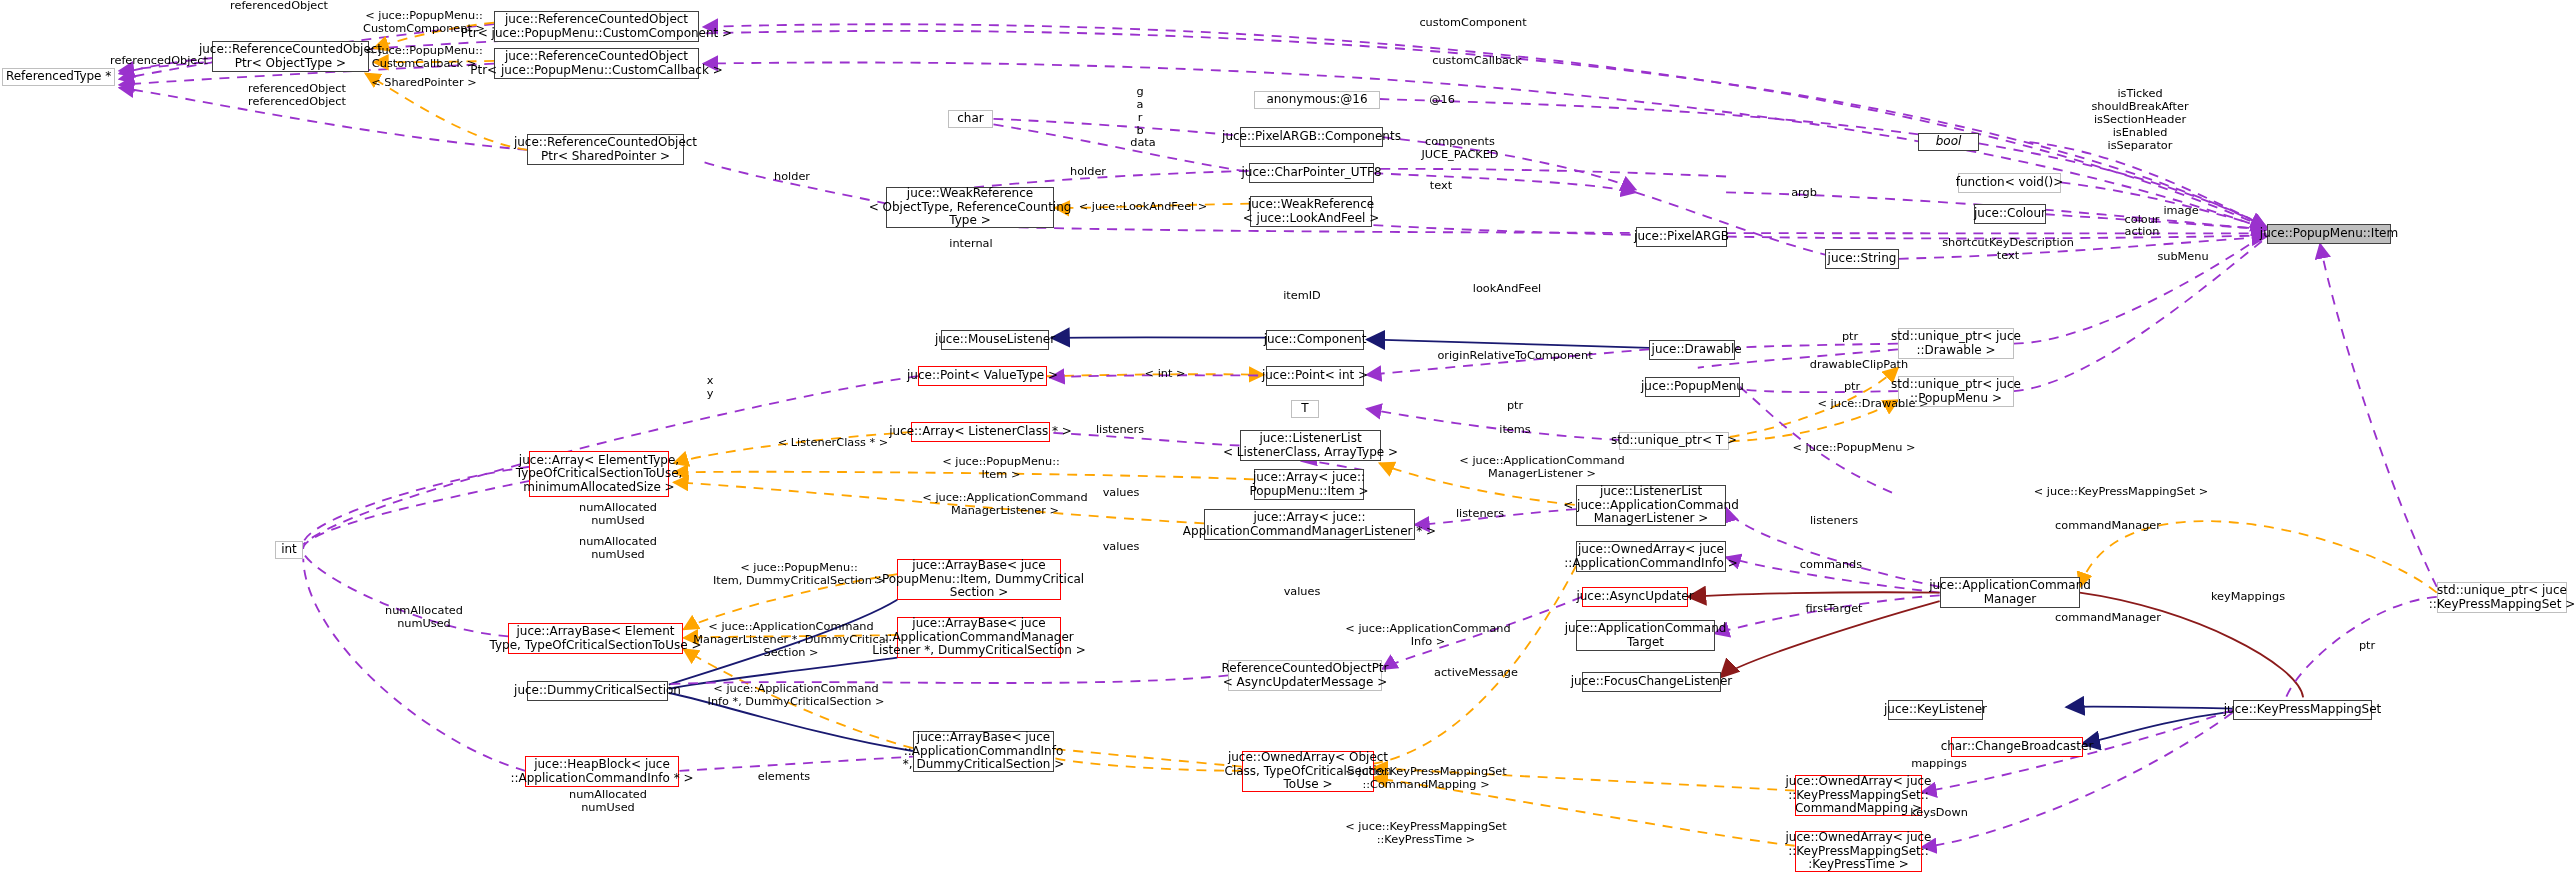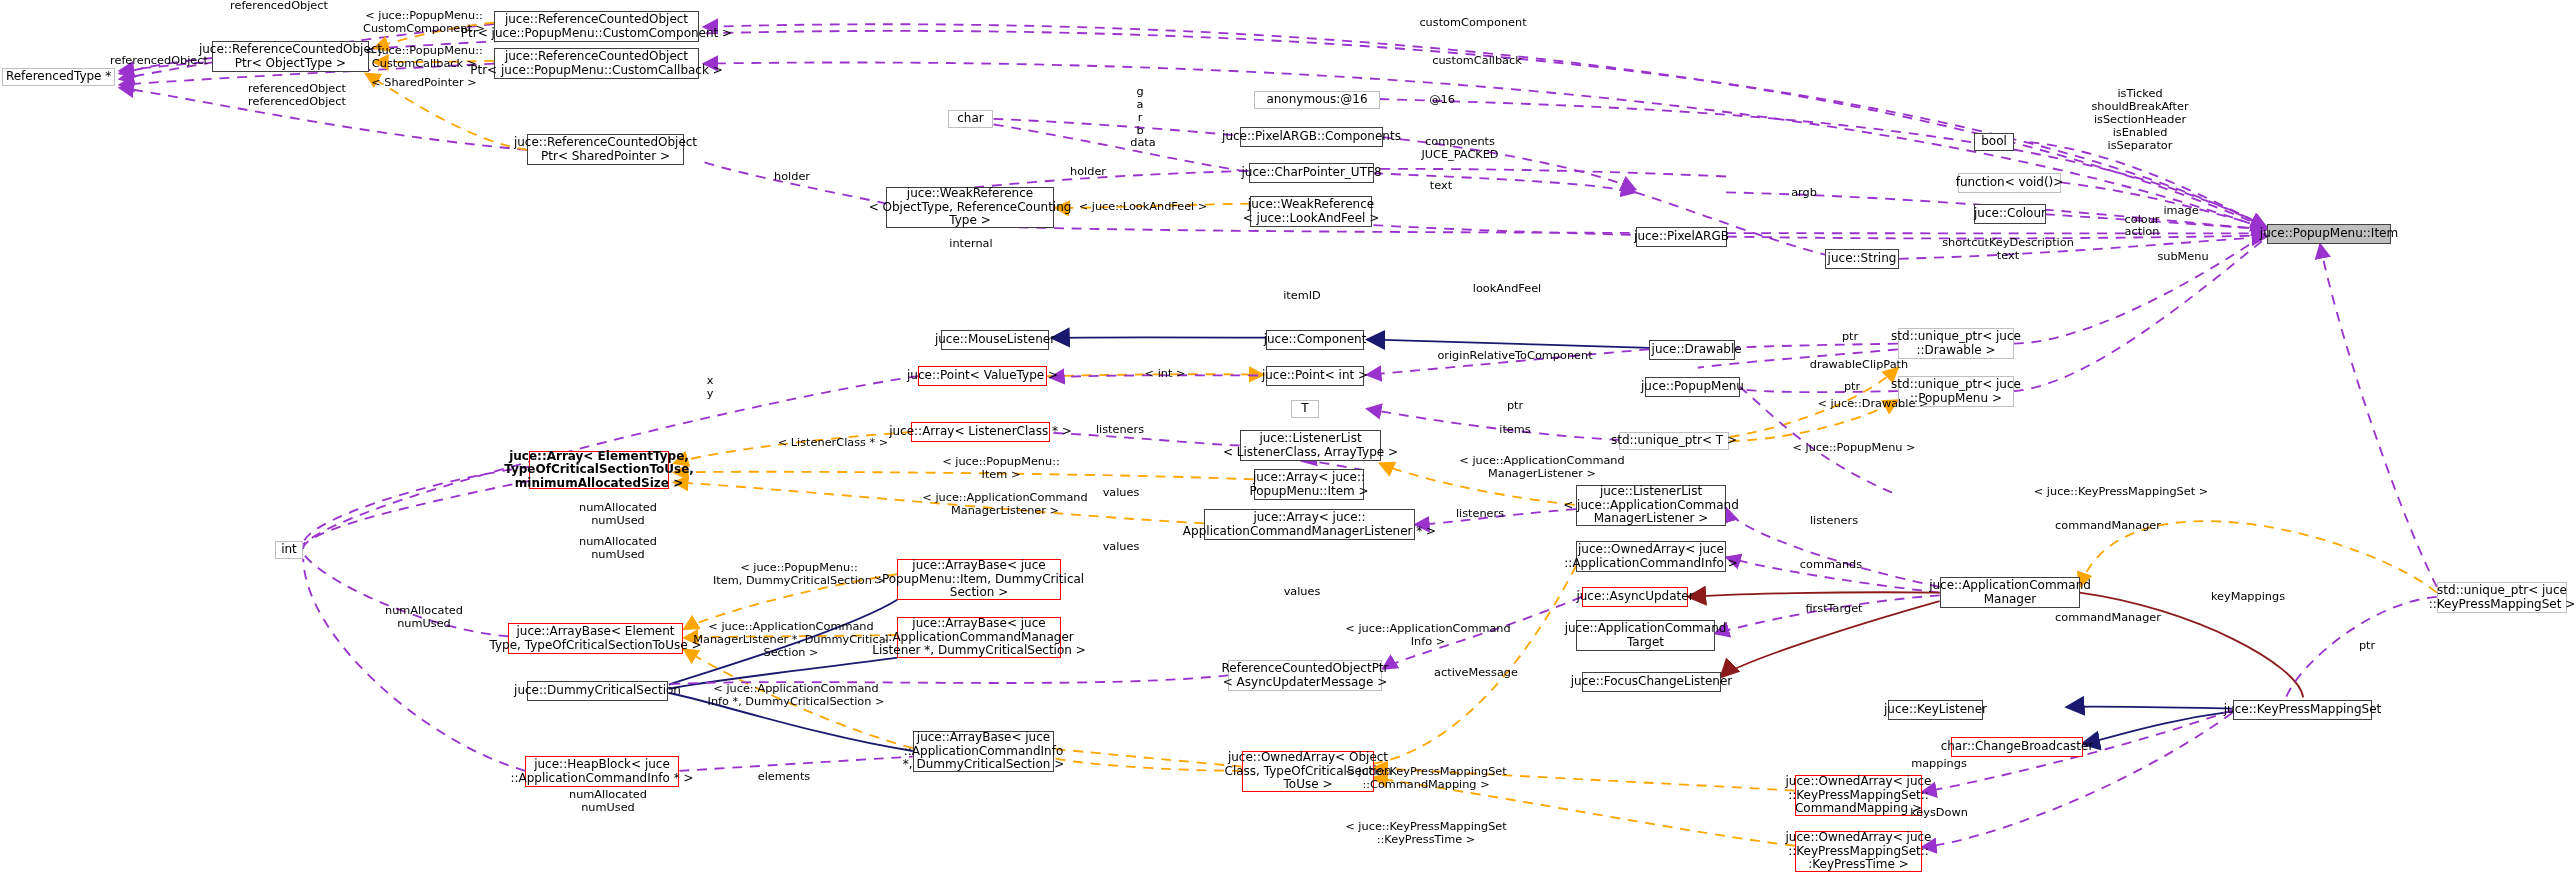--- a/index.html
+++ b/index.html
@@ -141,37 +141,37 @@
 &lt; ObjectType, ReferenceCounting
 Type &gt;</div>
     <div class="node grey" style="left: 948px; top: 110px; width: 45px; height: 18.4px;">char</div>
     <div class="node grey" style="left: 1254px; top: 91px; width: 126px; height: 18.4px;">anonymous:@16</div>
     <div class="node solid" style="left: 1240px; top: 127px; width: 143px; height: 20px;">juce::PixelARGB::Components</div>
     <div class="node solid" style="left: 1249px; top: 163px; width: 125px; height: 20px;">juce::CharPointer_UTF8</div>
     <div class="node solid" style="left: 1250px; top: 196px; width: 122px; height: 31px;">juce::WeakReference
 &lt; juce::LookAndFeel &gt;</div>
     <div class="node solid" style="left: 1636px; top: 183px; width: 91px; height: 20px; margin-top: 44px;">juce::PixelARGB</div>
     <div class="node solid" style="left: 1825px; top: 249px; width: 74px; height: 20px;">juce::String</div>
-    <div class="node solid" style="left: 1974px; top: 133px; width: 40px; height: 18.4px;">bool</div>
+    <div class="node solid" style="left: 1918px; top: 133px; width: 61px; height: 18.4px; font-style: italic;">bool</div>
     <div class="node grey" style="left: 1958px; top: 173px; width: 103px; height: 20px;">function&lt; void()&gt;</div>
     <div class="node solid" style="left: 1974px; top: 204px; width: 72px; height: 20px;">juce::Colour</div>
     <div class="node solid" style="left: 941px; top: 330px; width: 108px; height: 20px;">juce::MouseListener</div>
     <div class="node red" style="left: 918px; top: 366px; width: 129px; height: 20px;">juce::Point&lt; ValueType &gt;</div>
     <div class="node solid" style="left: 1266px; top: 330px; width: 98px; height: 20px;">juce::Component</div>
     <div class="node solid" style="left: 1266px; top: 366px; width: 98px; height: 20px;">juce::Point&lt; int &gt;</div>
     <div class="node grey" style="left: 1291px; top: 400px; width: 28px; height: 18.4px;">T</div>
     <div class="node solid" style="left: 1649px; top: 340px; width: 86px; height: 20px; padding-left: 12px;">juce::Drawable</div>
     <div class="node solid" style="left: 1645px; top: 377px; width: 95px; height: 20px;">juce::PopupMenu</div>
     <div class="node grey" style="left: 1619px; top: 432px; width: 110px; height: 18.4px;">std::unique_ptr&lt; T &gt;</div>
     <div class="node grey" style="left: 1898px; top: 328px; width: 116px; height: 31px;">std::unique_ptr&lt; juce
 ::Drawable &gt;</div>
     <div class="node grey" style="left: 1898px; top: 376px; width: 116px; height: 31px;">std::unique_ptr&lt; juce
 ::PopupMenu &gt;</div>
     <div class="node red" style="left: 911px; top: 422px; width: 139px; height: 20px;">juce::Array&lt; ListenerClass * &gt;</div>
-    <div class="node red" style="left: 529px; top: 451px; width: 140px; height: 38px; font-weight: bold;">juce::Array&lt; ElementType,
+    <div class="node red" style="left: 529px; top: 451px; width: 140px; height: 46px;">juce::Array&lt; ElementType,
 TypeOfCriticalSectionToUse,
 minimumAllocatedSize &gt;</div>
     <div class="node solid" style="left: 1240px; top: 430px; width: 141px; height: 31px;">juce::ListenerList
 &lt; ListenerClass, ArrayType &gt;</div>
     <div class="node solid" style="left: 1254px; top: 469px; width: 110px; height: 31px;">juce::Array&lt; juce::
 PopupMenu::Item &gt;</div>
     <div class="node solid" style="left: 1204px; top: 509px; width: 211px; height: 31px;">juce::Array&lt; juce::
 ApplicationCommandManagerListener * &gt;</div>
     <div class="node solid" style="left: 1576px; top: 485px; width: 150px; height: 41px;">juce::ListenerList
 &lt; juce::ApplicationCommand

